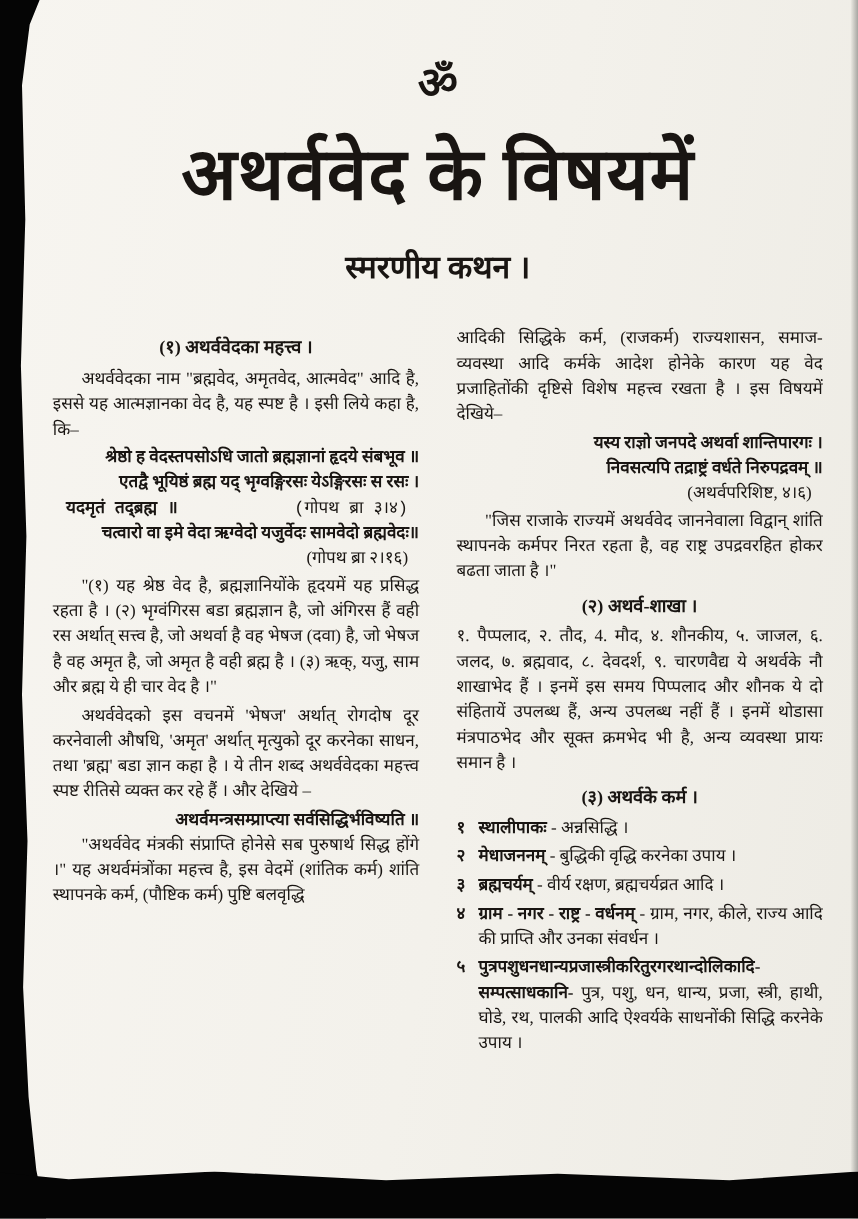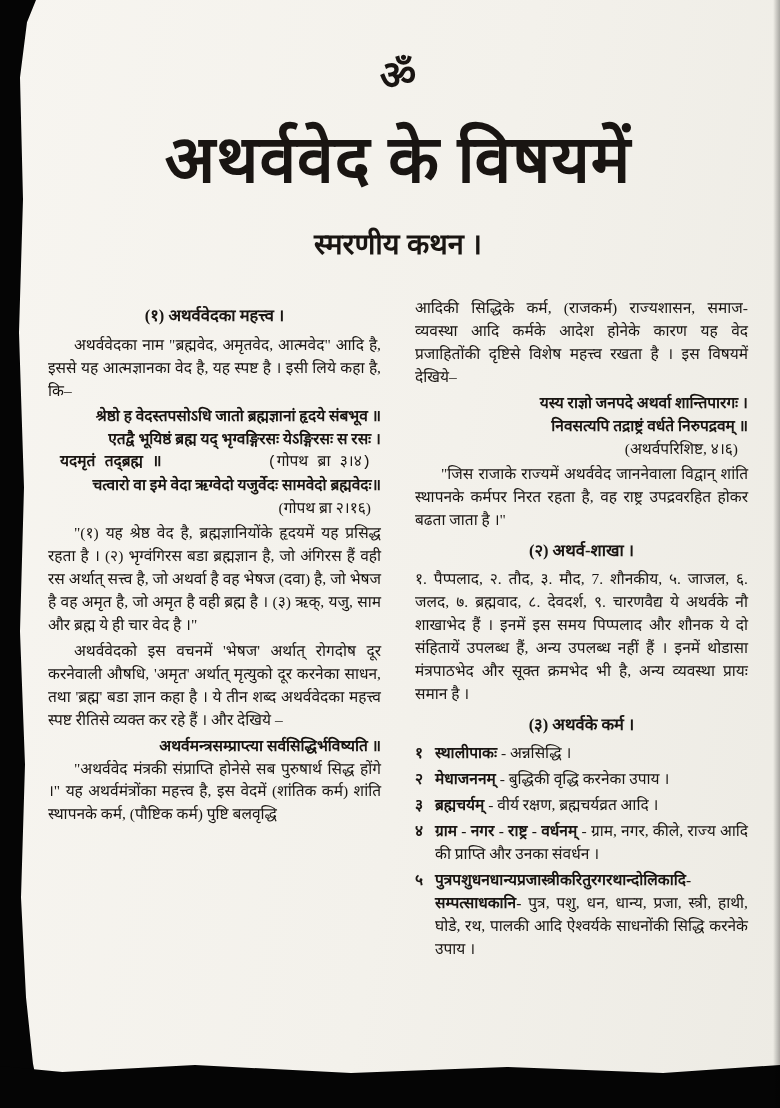--- a/index.html
+++ b/index.html
@@ -84,21 +84,21 @@
         <p class="para indent">"अथर्ववेद मंत्रकी संप्राप्ति होनेसे सब पुरुषार्थ सिद्ध होंगे ।" यह अथर्वमंत्रोंका महत्त्व है, इस वेदमें (शांतिक कर्म) शांति स्थापनके कर्म, (पौष्टिक कर्म) पुष्टि बलवृद्धि</p>
       </div>
 
       <div class="col">
         <p class="para">आदिकी सिद्धिके कर्म, (राजकर्म) राज्यशासन, समाज-व्यवस्था आदि कर्मके आदेश होनेके कारण यह वेद प्रजाहितोंकी दृष्टिसे विशेष महत्त्व रखता है । इस विषयमें देखिये–</p>
         <p class="verse v-indent">यस्य राज्ञो जनपदे अथर्वा शान्तिपारगः ।</p>
         <p class="verse v-indent">निवसत्यपि तद्राष्ट्रं वर्धते निरुपद्रवम् ॥</p>
         <p class="verse-ref">(अथर्वपरिशिष्ट, ४।६)</p>
         <p class="para indent">"जिस राजाके राज्यमें अथर्ववेद जाननेवाला विद्वान् शांति स्थापनके कर्मपर निरत रहता है, वह राष्ट्र उपद्रवरहित होकर बढता जाता है ।"</p>
         <h3 class="sec-heading">(२) अथर्व-शाखा ।</h3>
-        <p class="para">१. पैप्पलाद, २. तौद, ३. मौद, 7. शौनकीय, ५. जाजल, ६. जलद, ७. ब्रह्मवाद, ८. देवदर्श, ९. चारणवैद्य ये अथर्वके नौ शाखाभेद हैं । इनमें इस समय पिप्पलाद और शौनक ये दो संहितायें उपलब्ध हैं, अन्य उपलब्ध नहीं हैं । इनमें थोडासा मंत्रपाठभेद और सूक्त क्रमभेद भी है, अन्य व्यवस्था प्रायः समान है ।</p>
+        <p class="para">१. पैप्पलाद, २. तौद, 4. मौद, ४. शौनकीय, ५. जाजल, ६. जलद, ७. ब्रह्मवाद, ८. देवदर्श, ९. चारणवैद्य ये अथर्वके नौ शाखाभेद हैं । इनमें इस समय पिप्पलाद और शौनक ये दो संहितायें उपलब्ध हैं, अन्य उपलब्ध नहीं हैं । इनमें थोडासा मंत्रपाठभेद और सूक्त क्रमभेद भी है, अन्य व्यवस्था प्रायः समान है ।</p>
         <h3 class="sec-heading">(३) अथर्वके कर्म ।</h3>
 
         <div class="karma-item">
           <span class="k-num">१</span>
           <span class="k-body"><span class="k-term">स्थालीपाकः</span> <span class="k-desc">- अन्नसिद्धि ।</span></span>
         </div>
         <div class="karma-item">
           <span class="k-num">२</span>
           <span class="k-body"><span class="k-term">मेधाजननम्</span> <span class="k-desc">- बुद्धिकी वृद्धि करनेका उपाय ।</span></span>
         </div>

